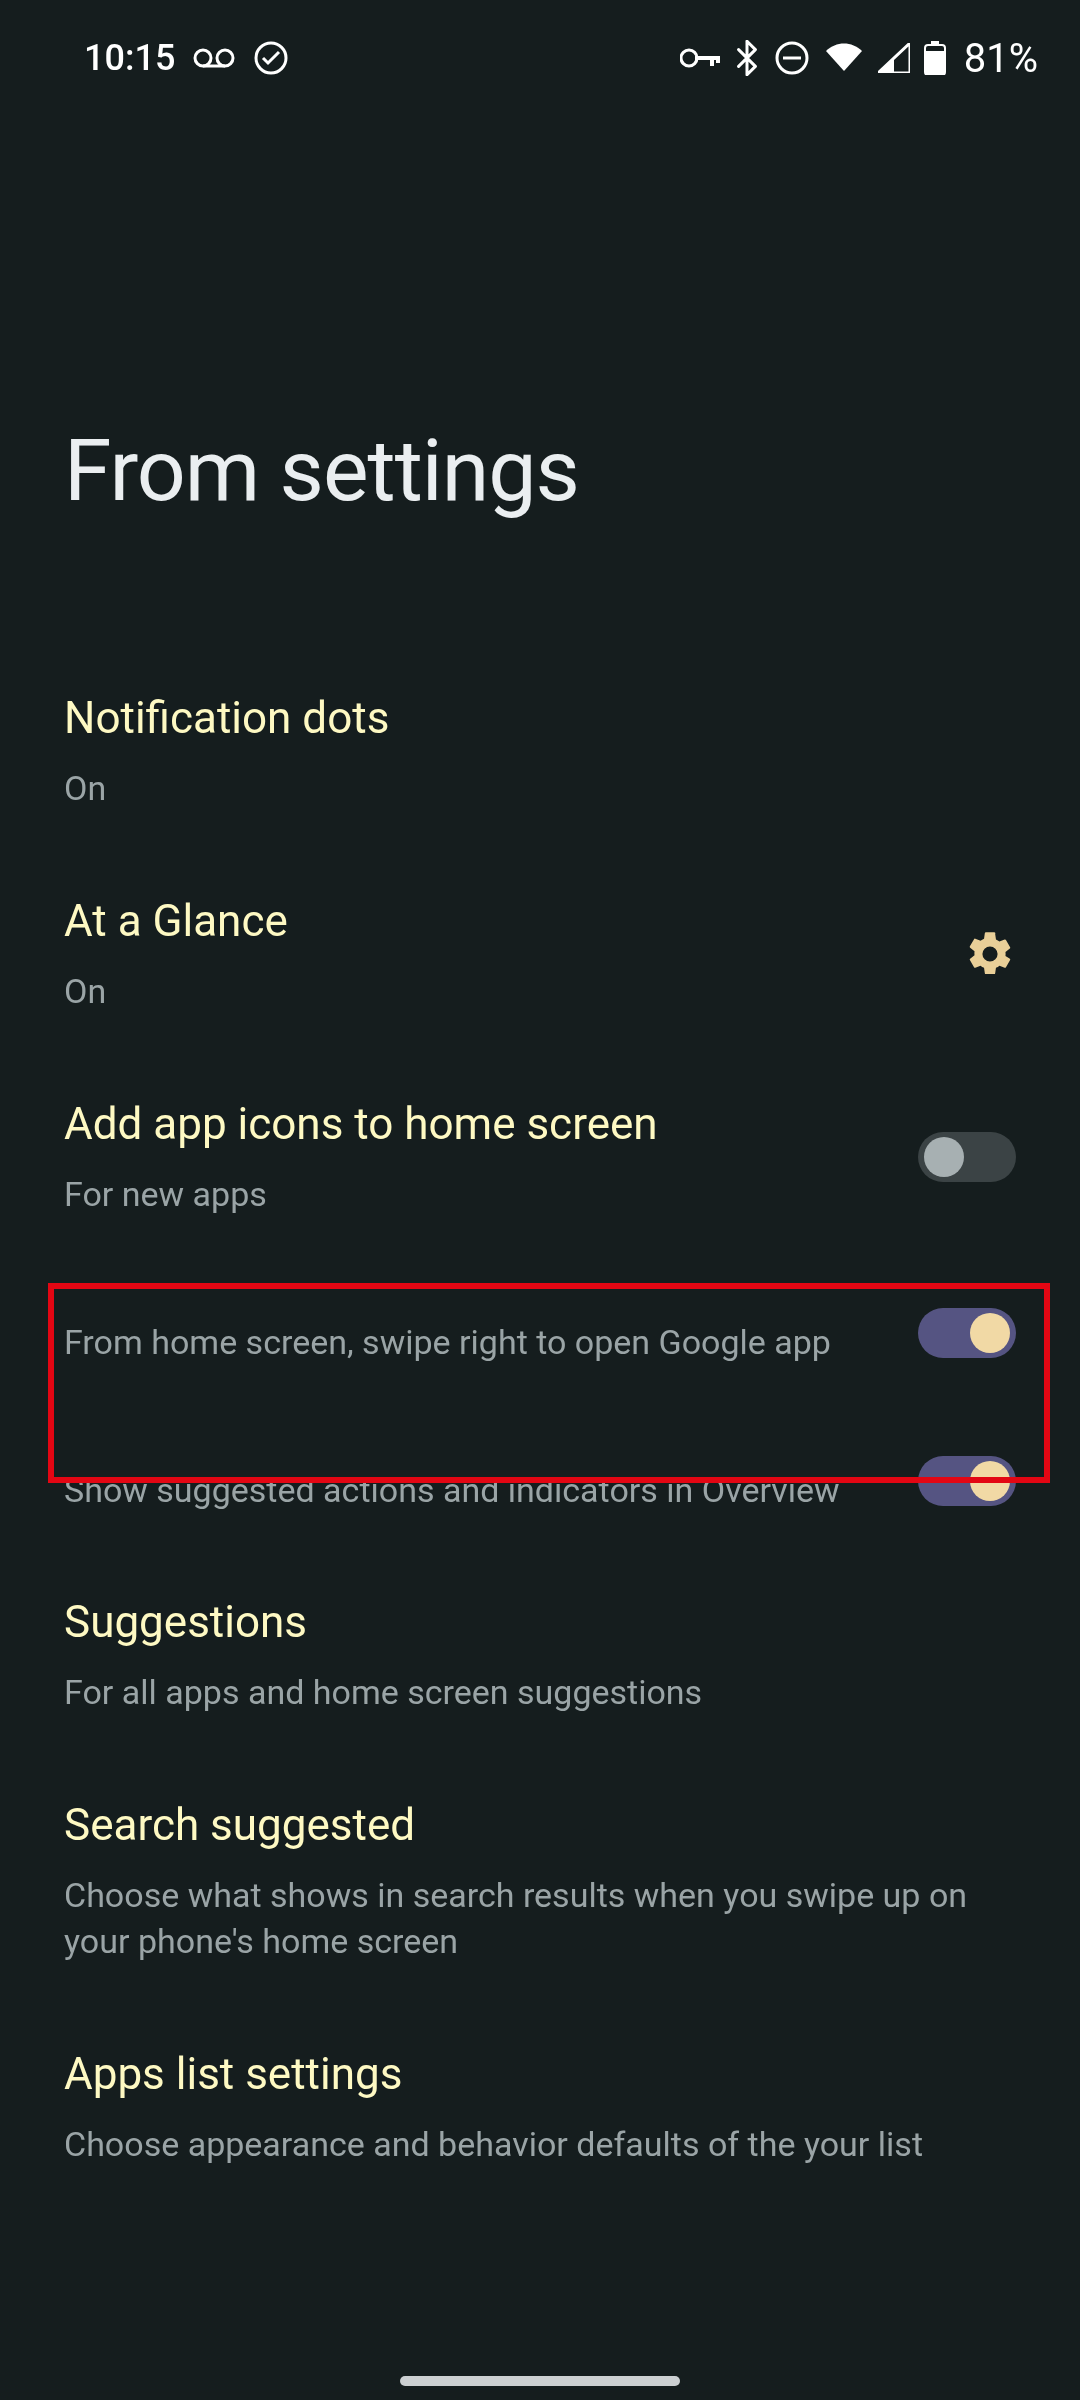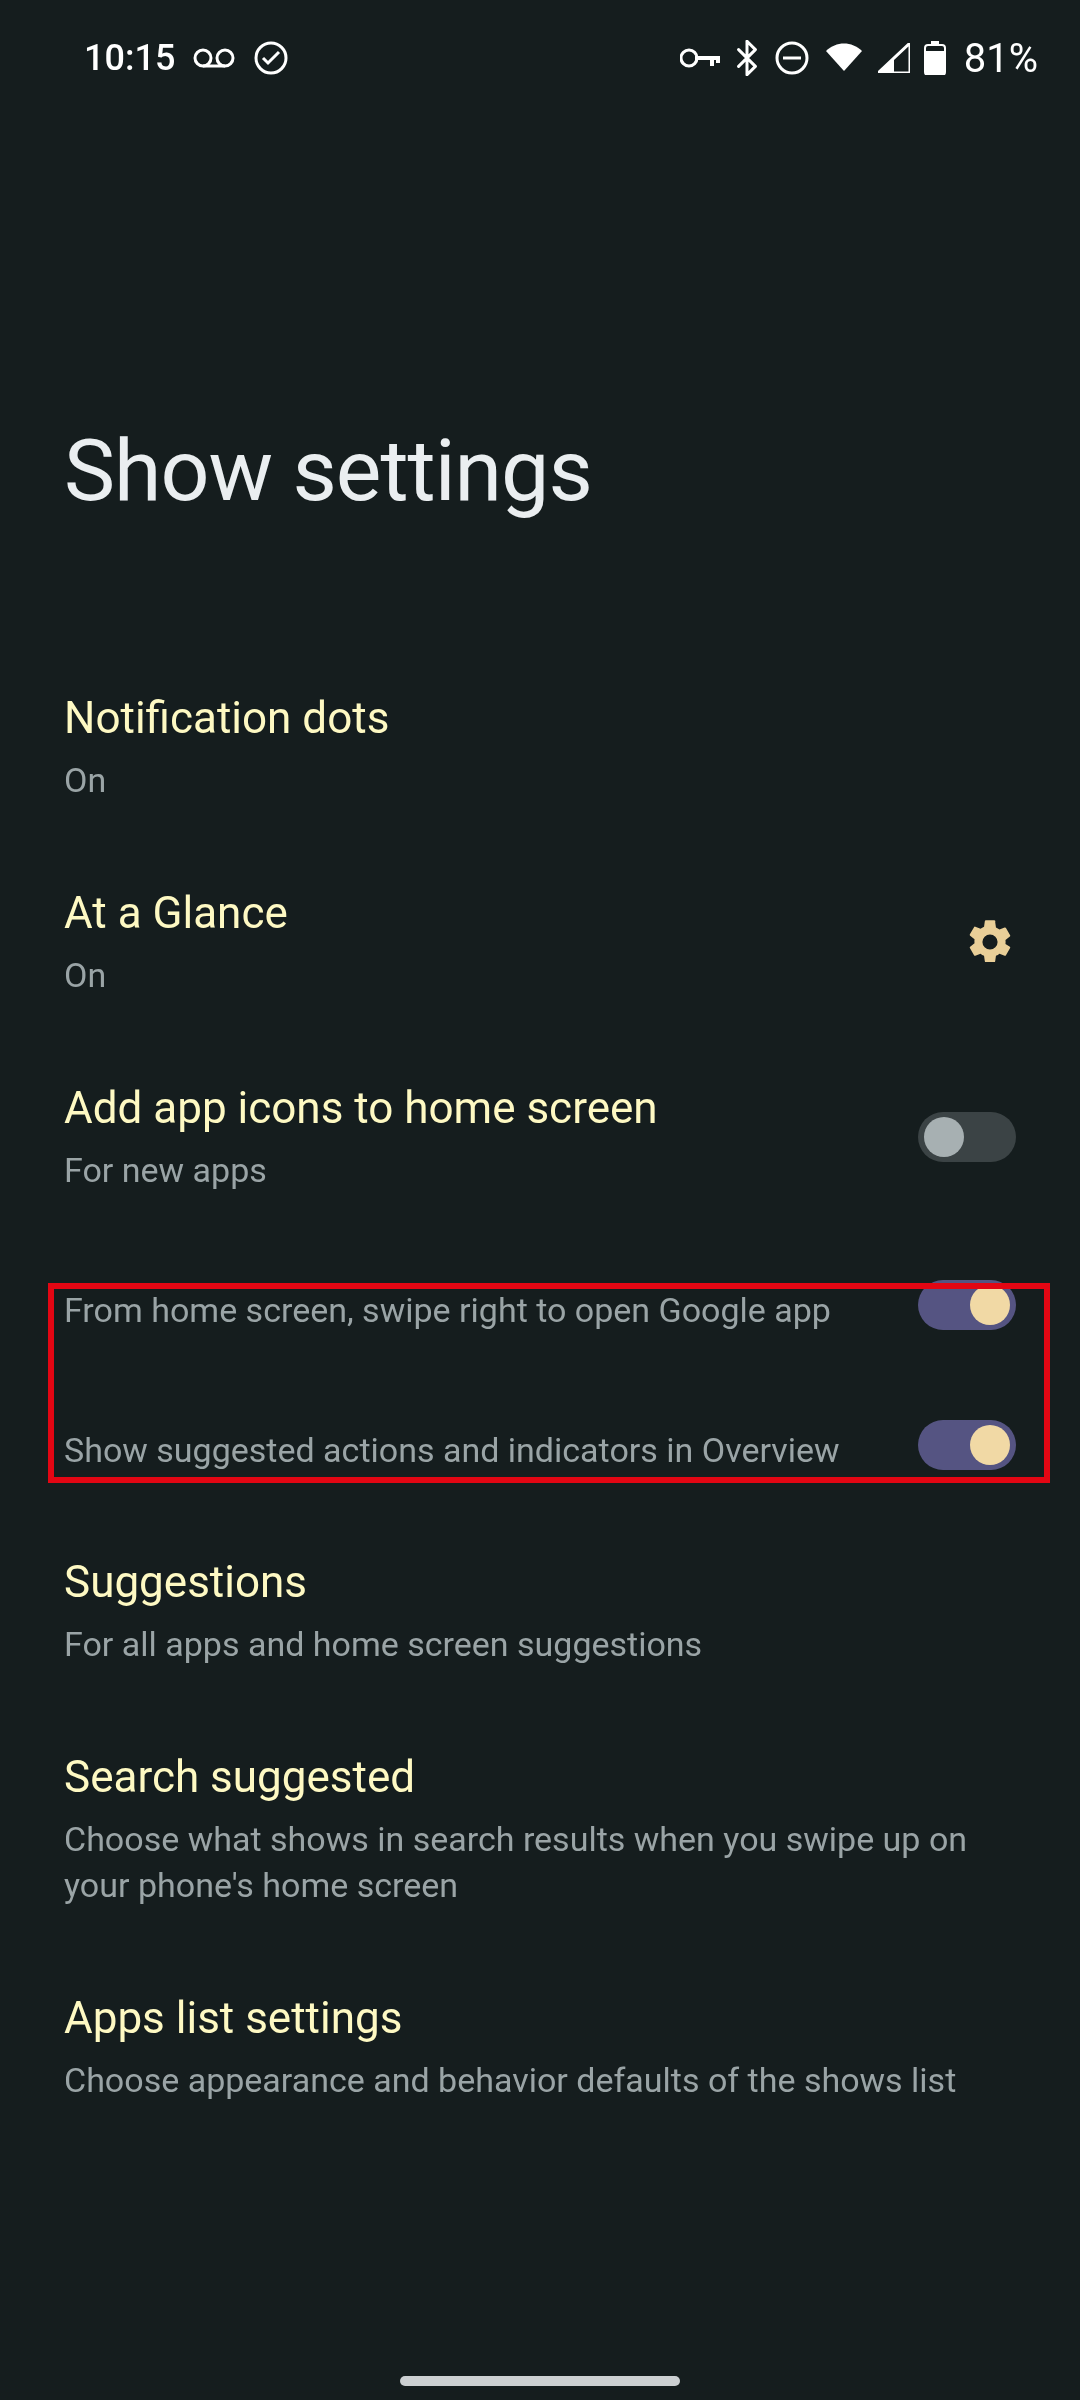--- a/index.html
+++ b/index.html
@@ -75,21 +75,21 @@
     font-size: 44px;
     font-weight: 400;
     color: #fef9c3;
     line-height: 1.25;
   }
   .setting-subtitle {
     font-size: 34px;
     font-weight: 400;
     color: #9aa4a6;
     line-height: 1.35;
-    margin-top: 12px;
+    margin-top: 20px;
   }
   .gear-icon {
     width: 52px;
     height: 52px;
     color: #e9cf98;
     flex-shrink: 0;
   }
   .toggle {
     width: 98px;
     height: 50px;
@@ -193,21 +193,21 @@
       <svg width="22" height="34" viewBox="0 0 22 34" fill="#fff">
           <rect x="7" y="0" width="8" height="4"></rect>
           <rect x="1" y="4" width="20" height="30" rx="3" fill="none" stroke="#fff" stroke-width="2"></rect>
           <rect x="1" y="10" width="20" height="24" rx="0 0 3 3"></rect>
         </svg>
     </span>
     <span class="battery-pct">81%</span>
   </div>
 </div>
 
-<h1 class="page-title">Show settings</h1>
+<h1 class="page-title">From settings</h1>
 
 <div class="settings-list">
 
   <div class="setting-row">
     <div class="setting-text">
       <div class="setting-title">Notification dots</div>
       <div class="setting-subtitle">On</div>
     </div>
   </div>
 
@@ -261,20 +261,20 @@
   <div class="setting-row">
     <div class="setting-text">
       <div class="setting-title">Search suggested</div>
       <div class="setting-subtitle">Choose what shows in search results when you swipe up on your phone's home screen</div>
     </div>
   </div>
 
   <div class="setting-row">
     <div class="setting-text">
       <div class="setting-title">Apps list settings</div>
-      <div class="setting-subtitle">Choose appearance and behavior defaults of the shows list</div>
+      <div class="setting-subtitle">Choose appearance and behavior defaults of the your list</div>
     </div>
   </div>
 
 </div>
 
 <div class="highlight"></div>
 <div class="nav-handle"></div>
 
 </body></html>

